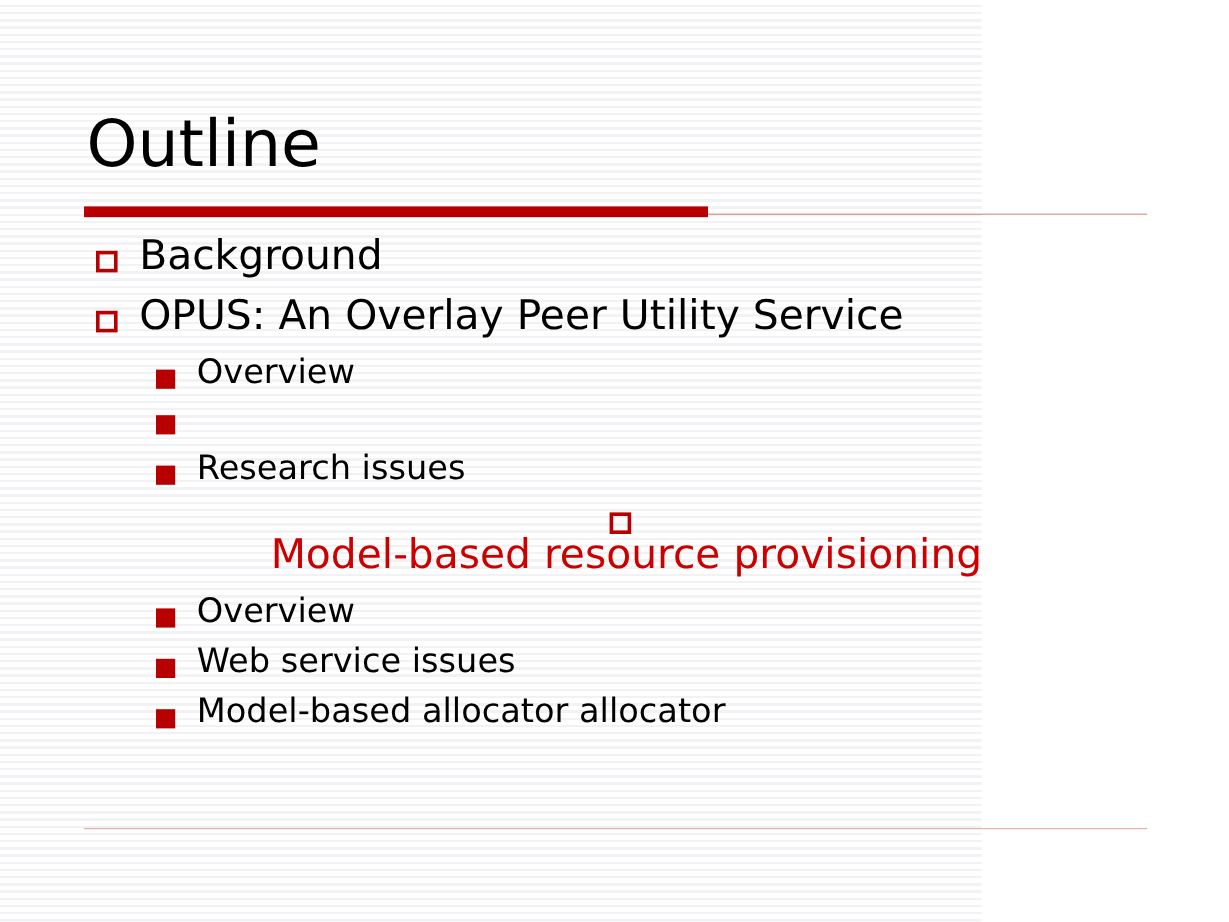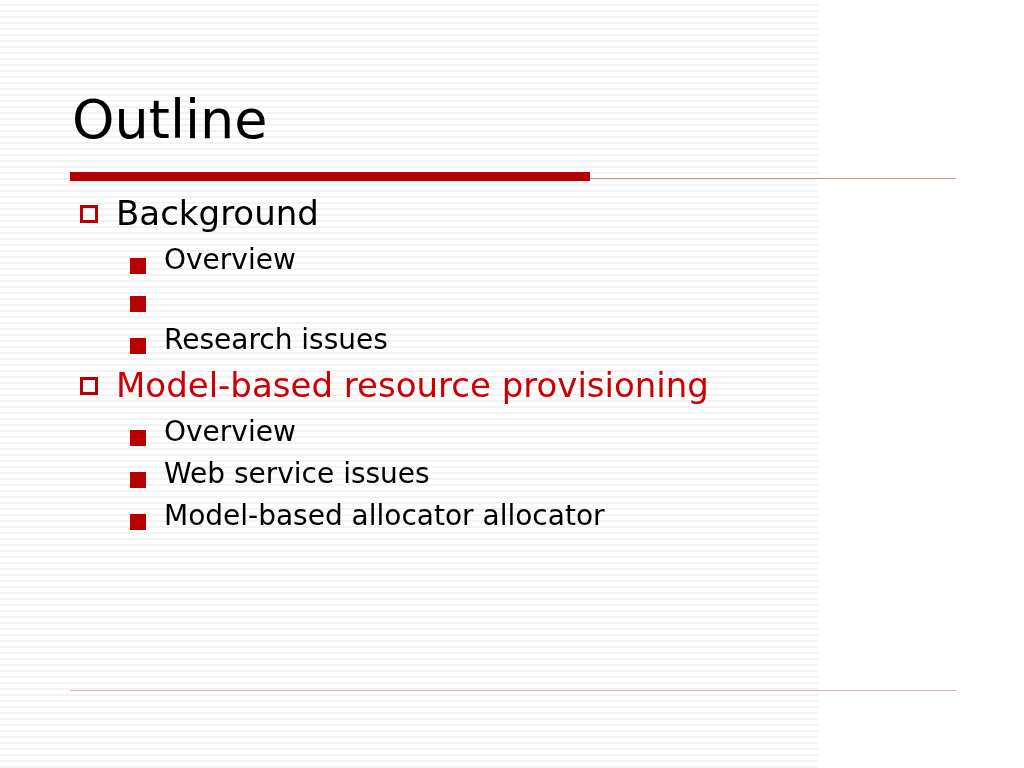--- a/index.html
+++ b/index.html
@@ -65,36 +65,37 @@
     opacity: 0.4;
   }
   #body {
     position: absolute;
     left: 72px;
     top: 196px;
     width: 900px;
   }
   .l1 {
     display: flex;
-    align-items: flex-start;
+    align-items: center;
     font-size: 34px;
     line-height: 1.0;
     color: #000000;
     margin: 0 0 16px 0;
   }
   .l1 .marker {
     flex: 0 0 auto;
     width: 18px;
     height: 18px;
     border: 3px solid #b80000;
     box-sizing: border-box;
     margin: 9px 18px 0 8px;
   }
   .l1.accent {
     color: #cc0000;
+    flex-direction: column;
   }
   .l2 {
     display: flex;
     align-items: flex-end;
     font-size: 28px;
     line-height: 1.0;
     color: #000000;
     margin: 0 0 14px 0;
     padding-left: 58px;
   }
@@ -119,20 +120,24 @@
   <div id="title-rule-thin"></div>
   <div id="title-rule-thick"></div>
 
   <div id="body">
 
     <div class="l1">
       <span class="marker"></span>
       <span class="txt">Background</span>
     </div>
 
+    <div class="l1">
+      <span class="marker"></span>
+      <span class="txt">OPUS: An Overlay Peer Utility Service</span>
+    </div>
 
     <div class="l2">
       <span class="marker"></span>
       <span class="txt">Overview</span>
     </div>
 
     <div class="l2">
       <span class="marker"></span>
     </div>
 

